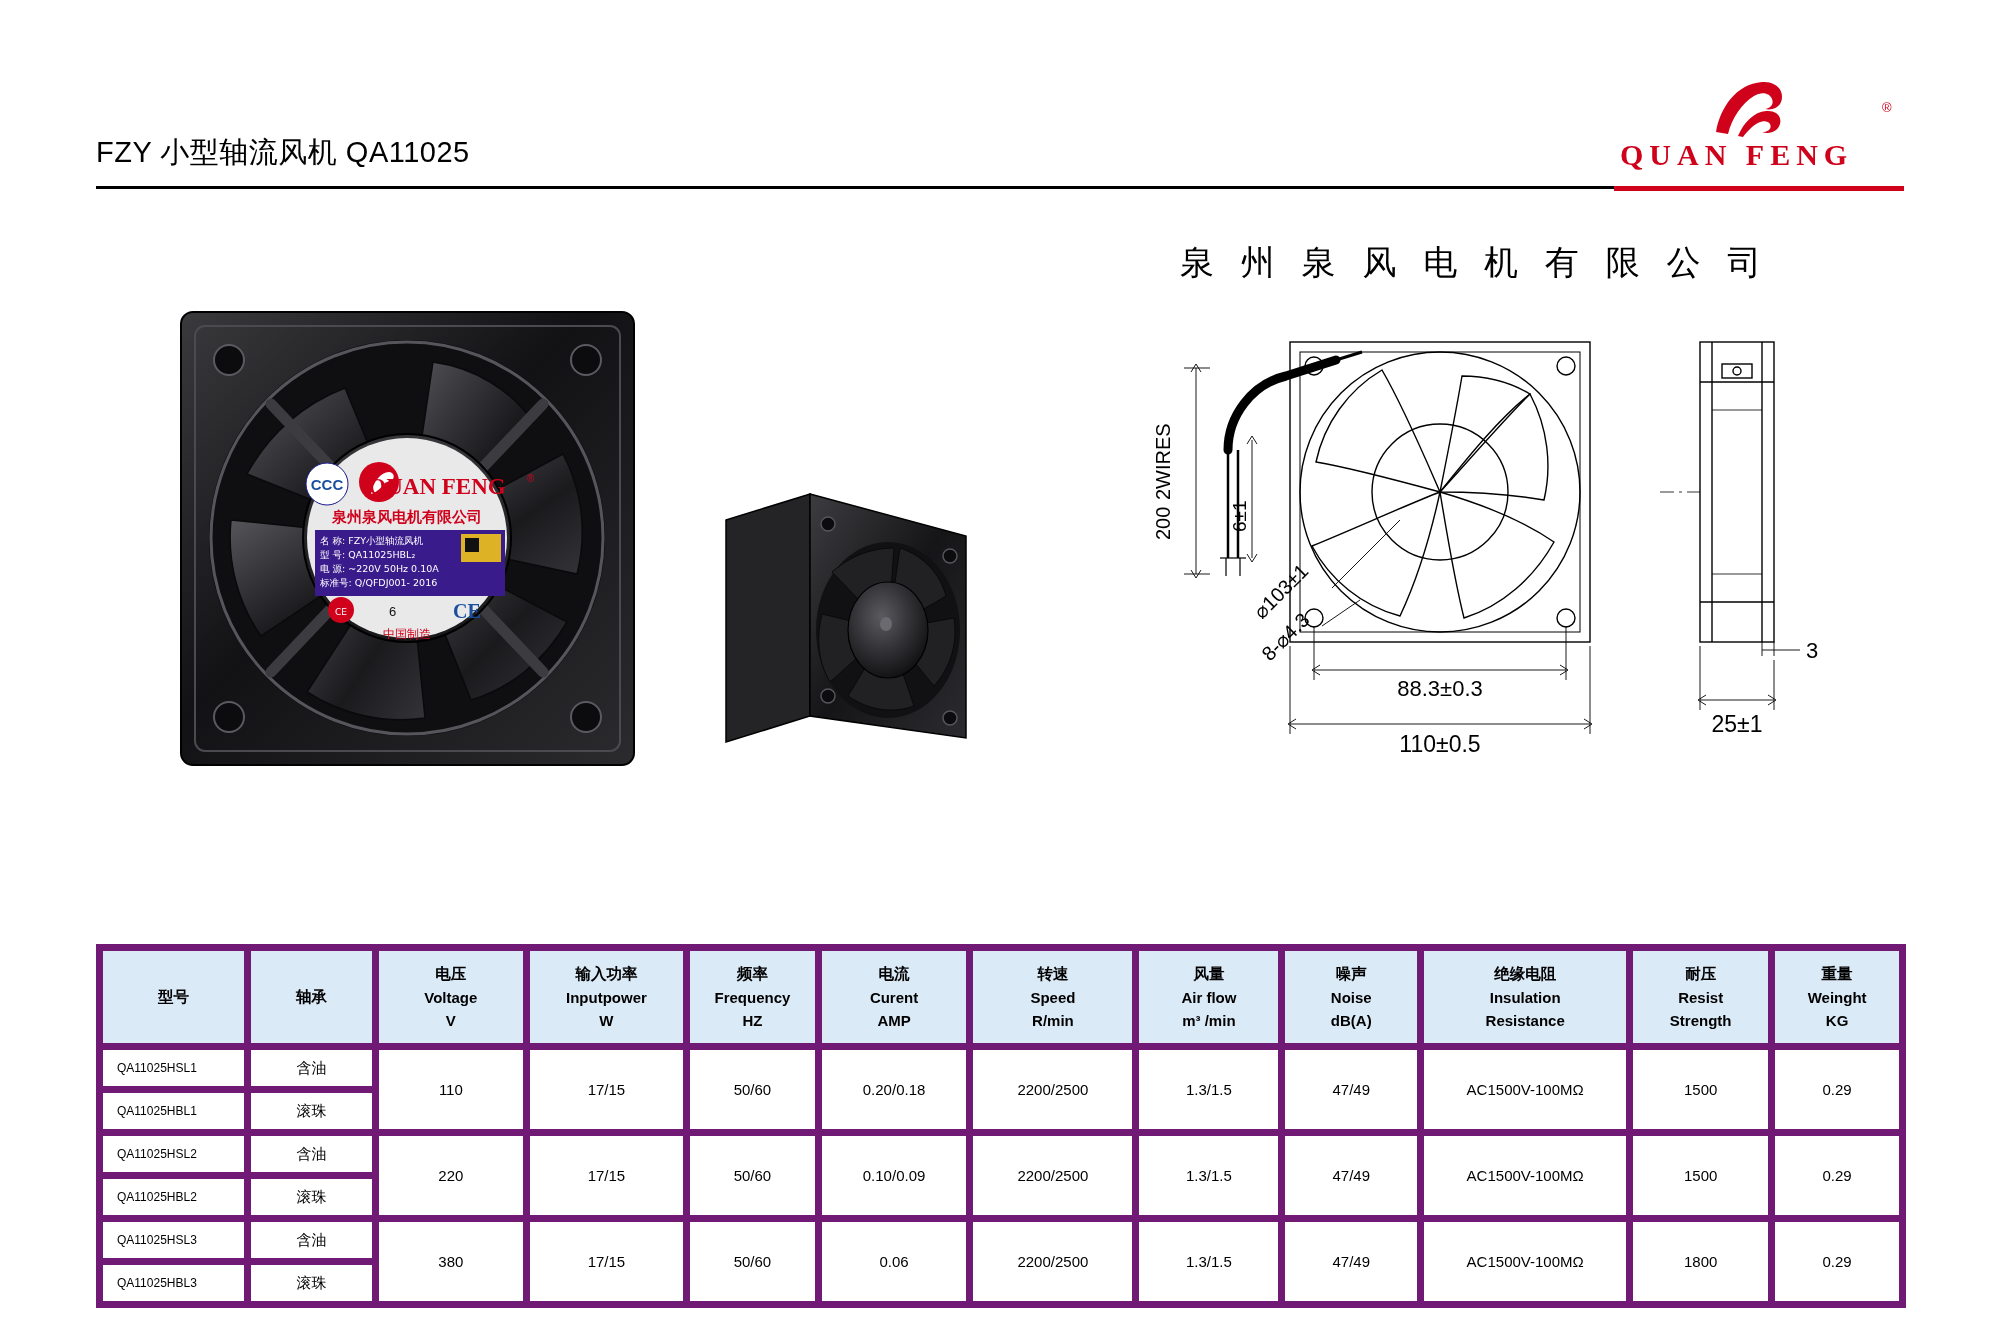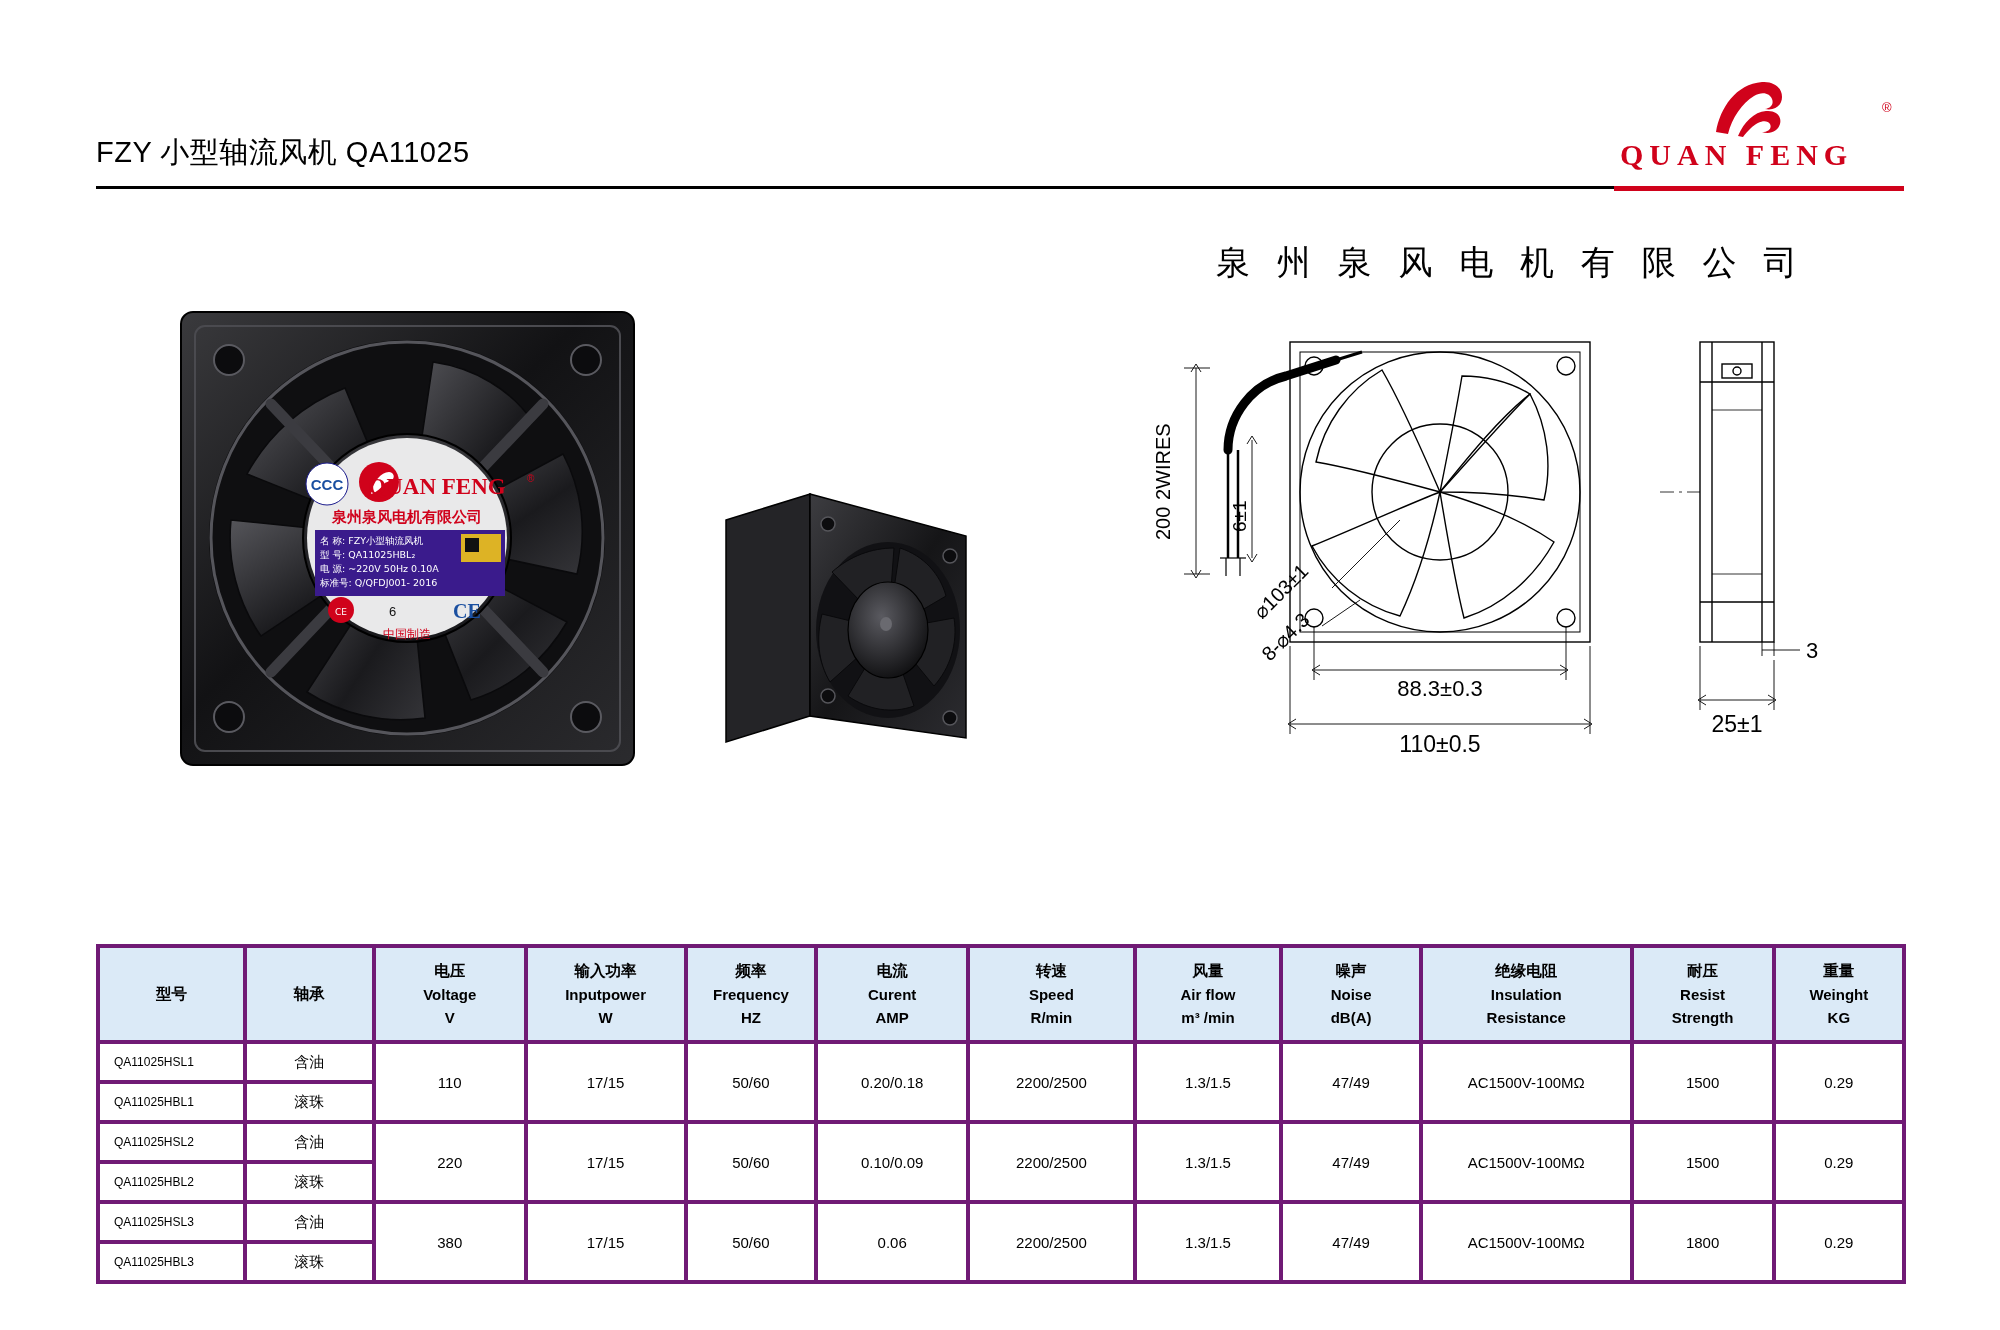--- a/index.html
+++ b/index.html
@@ -86,21 +86,20 @@
 
   
   .company-cn {
     position: absolute;
     left: 1180px;
     top: 240px;
     font-size: 34px;
     letter-spacing: 8px;
     font-family: "DejaVu Sans", sans-serif;
     white-space: nowrap;
-    margin-left: 36px;
   }
 
   
   .photo-large {
     position: absolute;
     left: 175px;
     top: 306px;
     width: 465px;
     height: 470px;
   }
@@ -124,21 +123,21 @@
   
   .spec-table {
     position: absolute;
     left: 96px;
     top: 944px;
     width: 1810px;
     border-collapse: collapse;
     font-size: 15px;
   }
   .spec-table td, .spec-table th {
-    border: 4px solid #701a75;
+    border: 7px solid #701a75;
     text-align: center;
     vertical-align: middle;
     padding: 0;
     font-weight: normal;
   }
   .spec-table thead th {
     background: #dbeaf7;
     height: 92px;
     line-height: 1.55;
     font-weight: bold;

